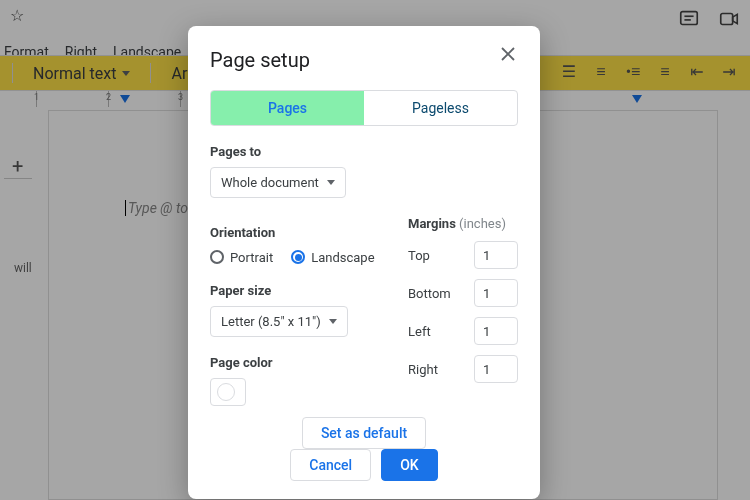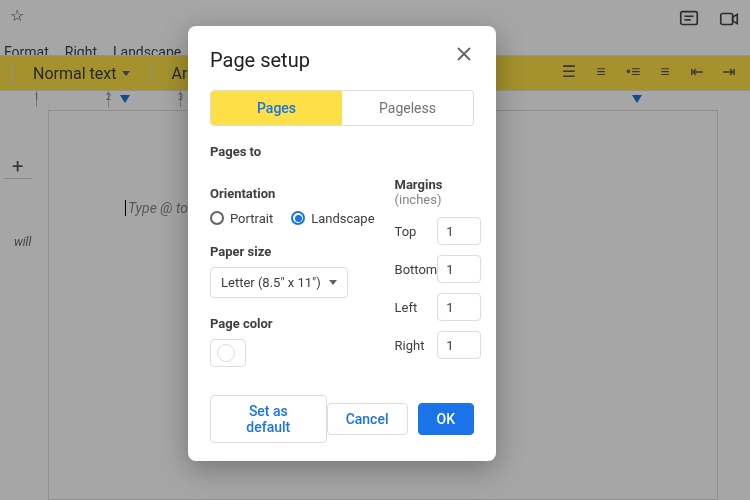--- a/index.html
+++ b/index.html
@@ -17,50 +17,50 @@
   .tb-sep { width:1px; height:20px; background:#ddd; margin:0 4px;}
   .right-icons { position:absolute; right:10px; top:60px; display:flex; gap:10px; color:#555;}
   .right-icons .ri { width:22px; height:22px; display:flex; align-items:center; justify-content:center;}
   .ruler { position:absolute; top:91px; left:36px; right:10px; height:16px; font-size:9px; color:#777; display:flex; align-items:center;}
   .ruler-seg { position:relative; width:72px; height:100%; border-left:1px solid #bbb;}
   .ruler-seg span { position:absolute; top:1px; left:-3px; }
   .ruler .ind { position:absolute; top:4px; width:0; height:0; border-left:5px solid transparent; border-right:5px solid transparent; border-top:8px solid #1a73e8;}
   .page { position:absolute; top:110px; left:48px; right:32px; bottom:0; background:#fff; border:1px solid #ddd;}
   .placeholder { position:absolute; top:200px; left:128px; font-size:14px; color:#888; font-style:italic;}
   .cursor { position:absolute; top:200px; left:125px; width:1px; height:16px; background:#000;}
-  .sideword { position:absolute; top:235px; left:14px; font-size:12px; color:#666; font-style:italic;}
+  .sideword { position:absolute; top:261px; left:14px; font-size:12px; color:#666; }
   .plusbtn { position:absolute; top:154px; left:12px; font-size:20px; color:#555; }
   .plusline { position:absolute; top:178px; left:4px; width:28px; height:1px; background:#ccc;}
 
   
-  .dialog { position:absolute; z-index:10; top:26px; left:188px; width:308px; background:#fff; border-radius:8px; box-shadow:0 8px 30px rgba(0,0,0,0.3); padding:22px 22px 18px 22px;}
+  .dialog { position:absolute; z-index:10; top:26px; left:188px; width:352px; background:#fff; border-radius:8px; box-shadow:0 8px 30px rgba(0,0,0,0.3); padding:22px 22px 18px 22px;}
   .dlg-title { font-size:20px; color:#202124; font-weight:400;}
   .dlg-close { position:absolute; top:20px; right:20px; width:20px; height:20px; cursor:pointer; color:#5f6368;}
   .dlg-close svg { width:16px; height:16px; stroke:#5f6368; stroke-width:1.8;}
   .tabbar { display:flex; margin-top:18px; border:1px solid #dadce0; border-radius:4px; overflow:hidden;}
-  .tabbar .tab { flex:1; text-align:center; padding:9px 0; font-size:14px; color:#737373; cursor:pointer;}
-  .tabbar .tab.active { background:#fde047; color:#1a73e8; font-weight:500;}
+  .tabbar .tab { flex:1; text-align:center; padding:9px 0; font-size:14px; color:#0c4a6e; cursor:pointer;}
+  .tabbar .tab.active { background:#86efac; color:#1a73e8; font-weight:500;}
   .seclabel { font-size:13px; font-weight:700; color:#3c4043; margin-top:18px; }
   .sub { font-weight:400; color:#80868b;}
   .dd { display:inline-flex; align-items:center; gap:8px; border:1px solid #dadce0; border-radius:4px; padding:7px 10px; font-size:13px; color:#3c4043; margin-top:8px; cursor:pointer;}
   .dd .caret { width:0; height:0; border-left:4px solid transparent; border-right:4px solid transparent; border-top:5px solid #5f6368;}
   .cols { display:flex; gap:20px; margin-top:18px;}
   .colL { flex:1; }
   .colR { width:110px;}
   .radios { display:flex; gap:18px; margin-top:10px; font-size:13px; color:#3c4043;}
   .radio { display:flex; gap:6px; cursor:pointer;}
   .rcir { width:14px; height:14px; border:2px solid #5f6368; border-radius:50%; display:flex; align-items:center; justify-content:center;}
   .rcir.sel { border-color:#1a73e8;}
   .rcir.sel .dot { width:7px; height:7px; background:#1a73e8; border-radius:50%;}
   .colorbtn { display:inline-flex; align-items:center; gap:4px; border:1px solid #dadce0; border-radius:4px; padding:4px 6px; margin-top:8px; cursor:pointer;}
   .swatch { width:18px; height:18px; border:1px solid #dadce0; border-radius:50%; background:#fff;}
   .mrow { display:flex; align-items:center; justify-content:space-between; margin-top:10px; font-size:13px; color:#3c4043;}
   .mrow:first-child { margin-top:8px;}
   .minput { width:44px; height:28px; border:1px solid #dadce0; border-radius:4px; font-size:13px; color:#3c4043; text-align:left; padding:0 8px;}
-  .dlg-foot { display:flex; justify-content:center; align-items:center; margin-top:28px;}
+  .dlg-foot { display:flex; justify-content:flex-end; align-items:center; margin-top:11px;flex-direction:column;}
   .btn { border:1px solid #dadce0; background:#fff; color:#1a73e8; font-size:14px; padding:7px 18px; border-radius:4px; cursor:pointer; font-weight:500;}
   .btn.primary { background:#1a73e8; color:#fff; border-color:#1a73e8;}
   .footR { display:flex; gap:10px;border-radius:12px;}
 </style>
 </head>
 <body>
 
 <div class="app">
   <div class="star">☆</div>
   <div class="topicons">
@@ -142,20 +142,24 @@
         <line x1="14" y1="2" x2="2" y2="14"></line>
       </svg>
   </div>
 
   <div class="tabbar">
     <div class="tab active">Pages</div>
     <div class="tab">Pageless</div>
   </div>
 
   <div class="seclabel">Pages to</div>
+  <div class="dd">
+    <span>Whole document</span>
+    <span class="caret"></span>
+  </div>
 
   <div class="cols">
     <div class="colL">
       <div class="seclabel" style="margin-top:9px">Orientation</div>
       <div class="radios">
         <div class="radio">
           <span class="rcir">
               <span></span>
             </span>
           <span>Portrait</span>

